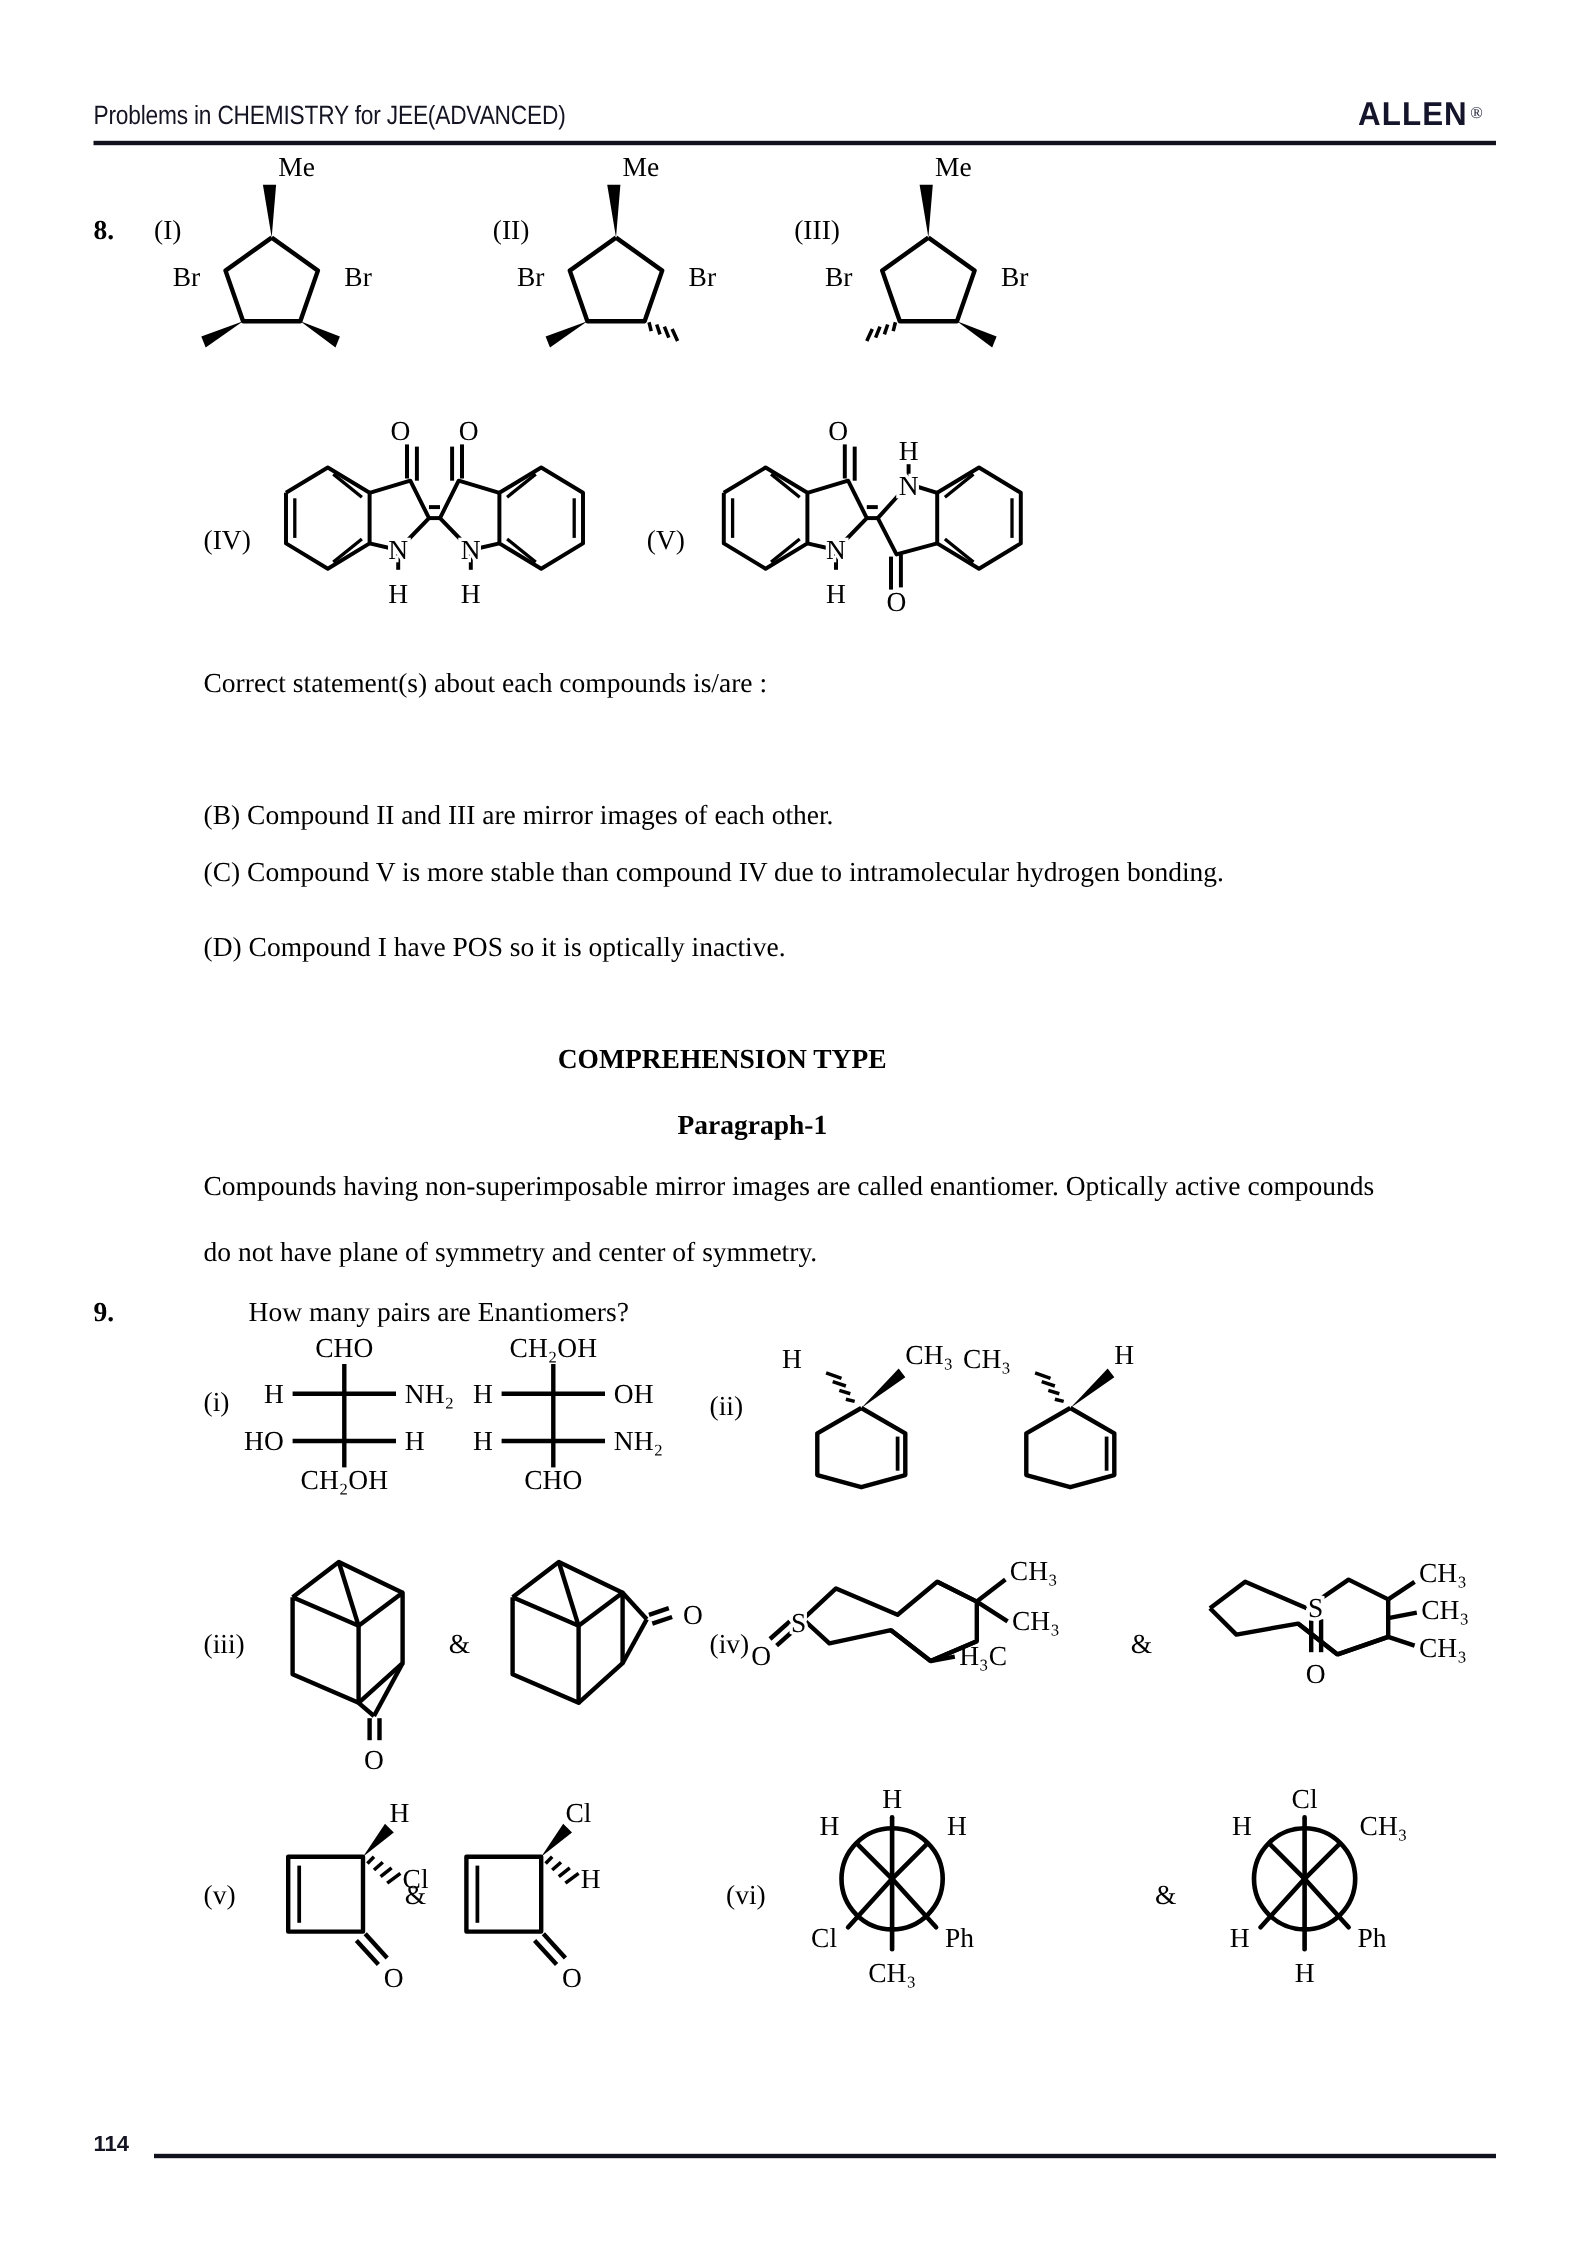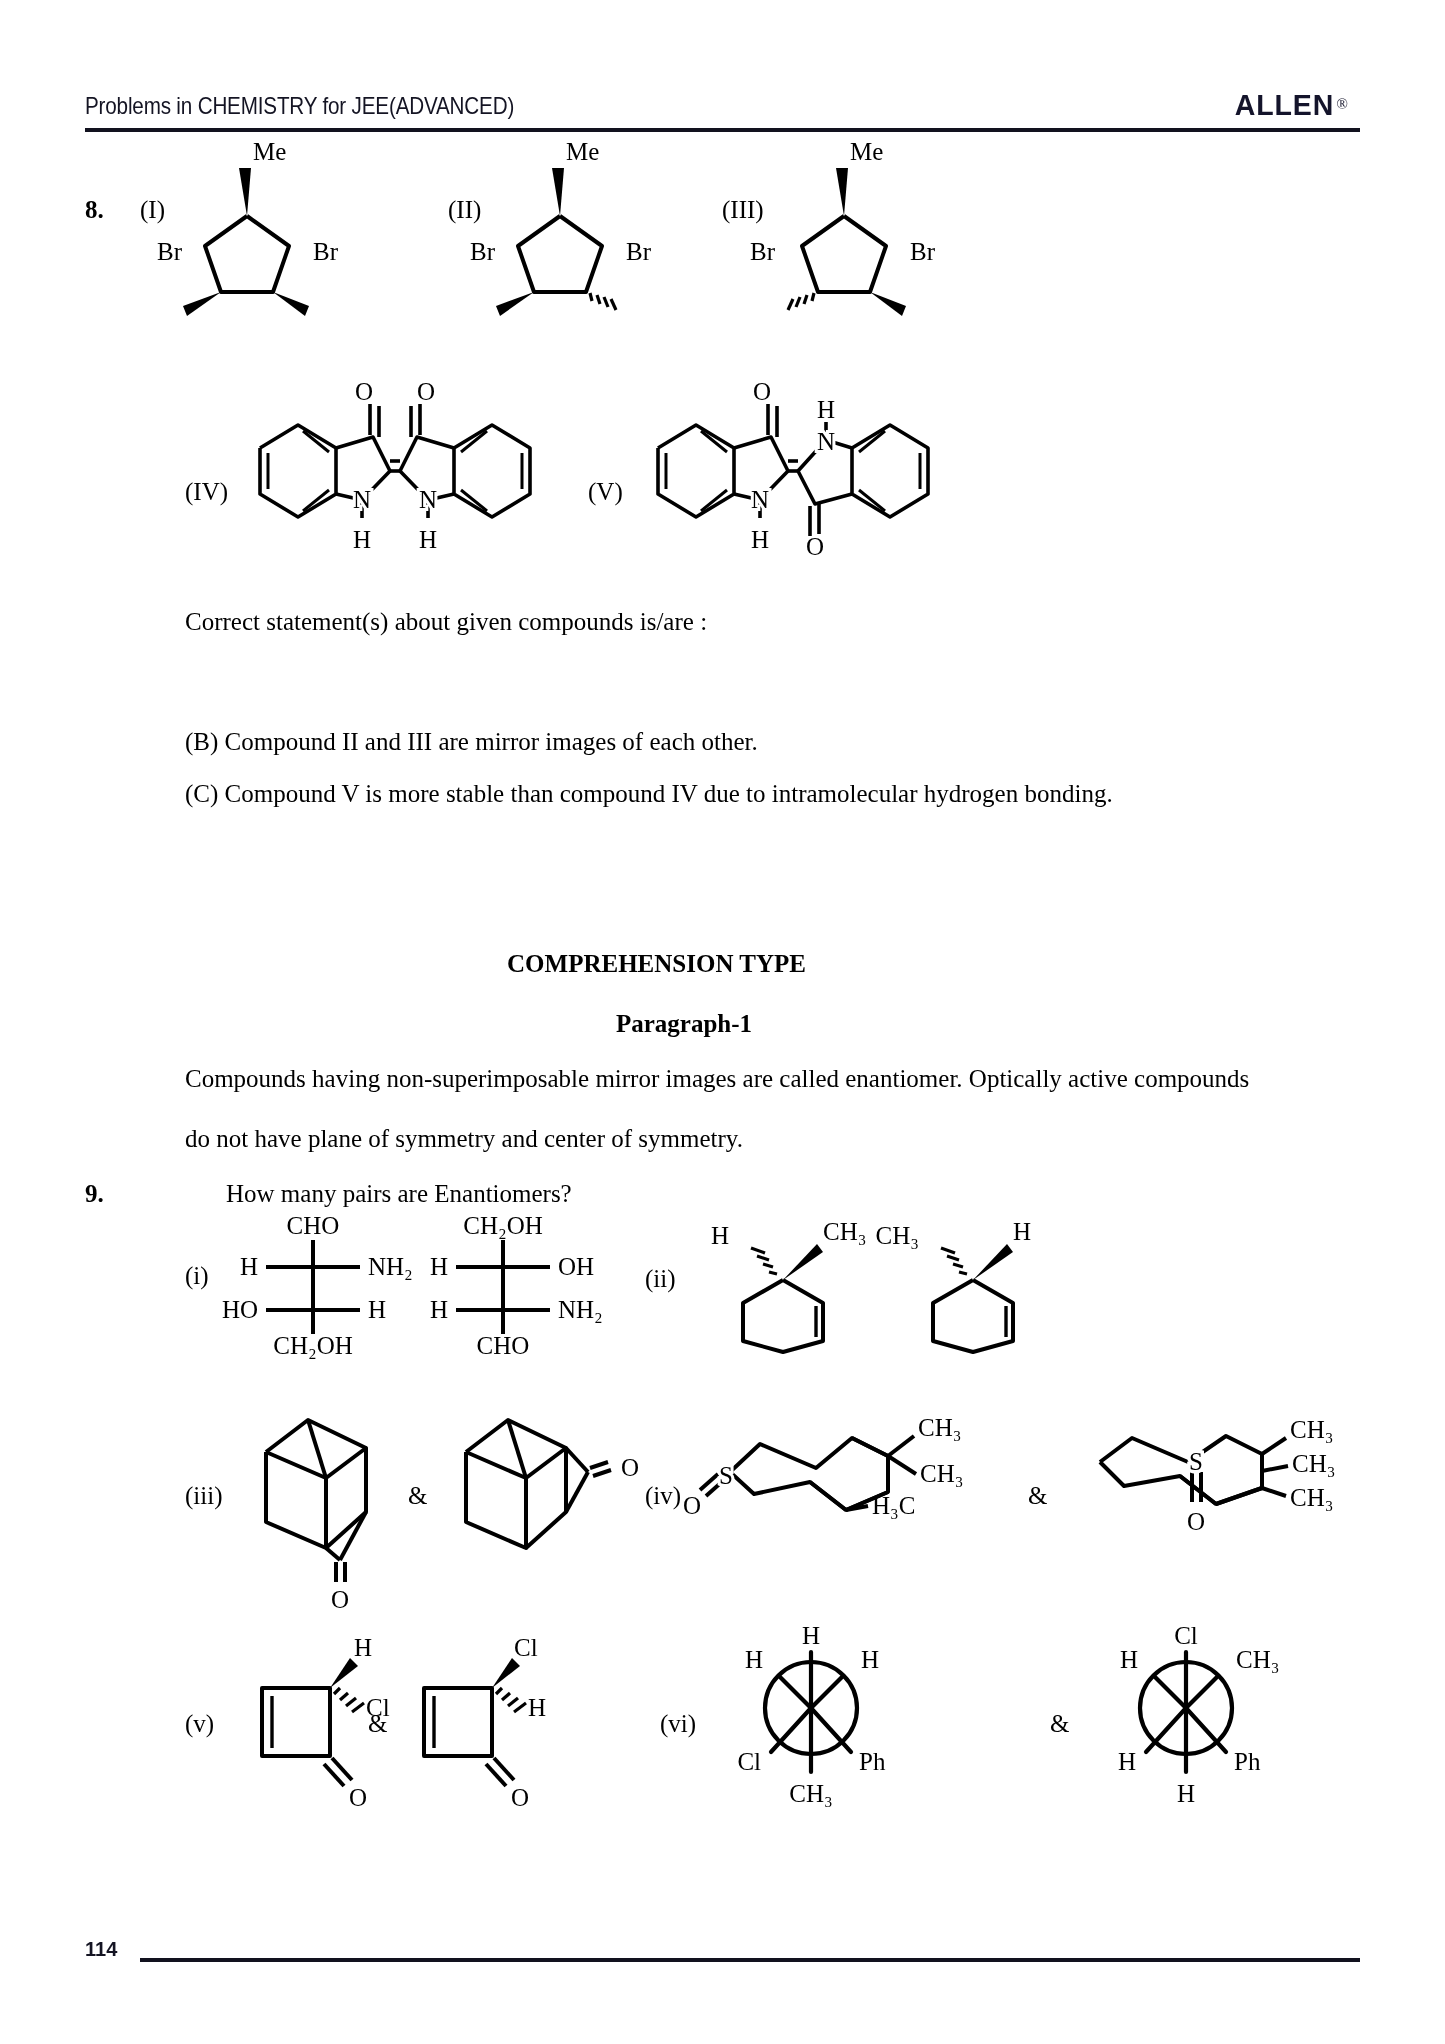--- a/index.html
+++ b/index.html
@@ -184,23 +184,24 @@
       </g>
       <text x="124" y="10" font-family="Liberation Serif, serif" font-size="25" text-anchor="middle">O</text>
       <text x="188" y="28" font-family="Liberation Serif, serif" font-size="25" text-anchor="middle" fill="#000" stroke="#fff" stroke-width="6" paint-order="stroke">H</text>
       <text x="122" y="118" font-family="Liberation Serif, serif" font-size="25" text-anchor="middle" fill="#000" stroke="#fff" stroke-width="6" paint-order="stroke">N</text>
       <text x="188" y="60" font-family="Liberation Serif, serif" font-size="25" text-anchor="middle" fill="#000" stroke="#fff" stroke-width="6" paint-order="stroke">N</text>
       <text x="122" y="158" font-family="Liberation Serif, serif" font-size="25" text-anchor="middle">H</text>
       <text x="177" y="165" font-family="Liberation Serif, serif" font-size="25" text-anchor="middle">O</text>
     </svg>
   </div>
 
-  <div class="txt" style="left:185px;top:608px;">Correct statement(s) about given compounds is/are :</div>
+  <div class="txt" style="left:185px;top:608px;">Correct statement(s) about each compounds is/are :</div>
   <div class="txt" style="left:185px;top:728px;">(B) Compound II and III are mirror images of each other.</div>
   <div class="txt" style="left:185px;top:780px;">(C) Compound V is more stable than compound IV due to intramolecular hydrogen bonding.</div>
+  <div class="txt" style="left:185px;top:848px;">(D) Compound I have POS so it is optically inactive.</div>
 
   <div class="ctr bold" style="left:0;top:950px;width:1313px;">COMPREHENSION TYPE</div>
   <div class="ctr bold" style="left:0;top:1010px;width:1368px;">Paragraph-1</div>
   <div class="txt" style="left:185px;top:1065px;">Compounds having non-superimposable mirror images are called enantiomer. Optically active compounds</div>
   <div class="txt" style="left:185px;top:1125px;">do not have plane of symmetry and center of symmetry.</div>
 
   <div class="qnum" style="left:85px;top:1180px;">9.</div>
   <div class="txt" style="left:190px;top:1180px;margin-left:36px;">How many pairs are Enantiomers?</div>
 
   <div class="txt" style="left:185px;top:1262px;">(i)</div>

